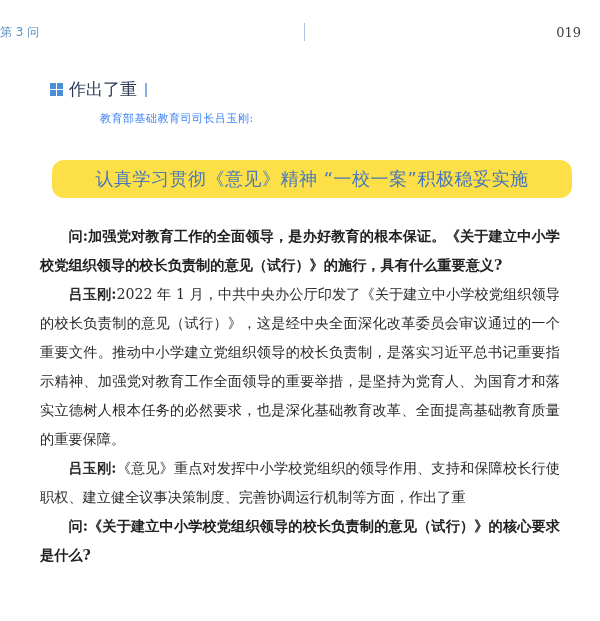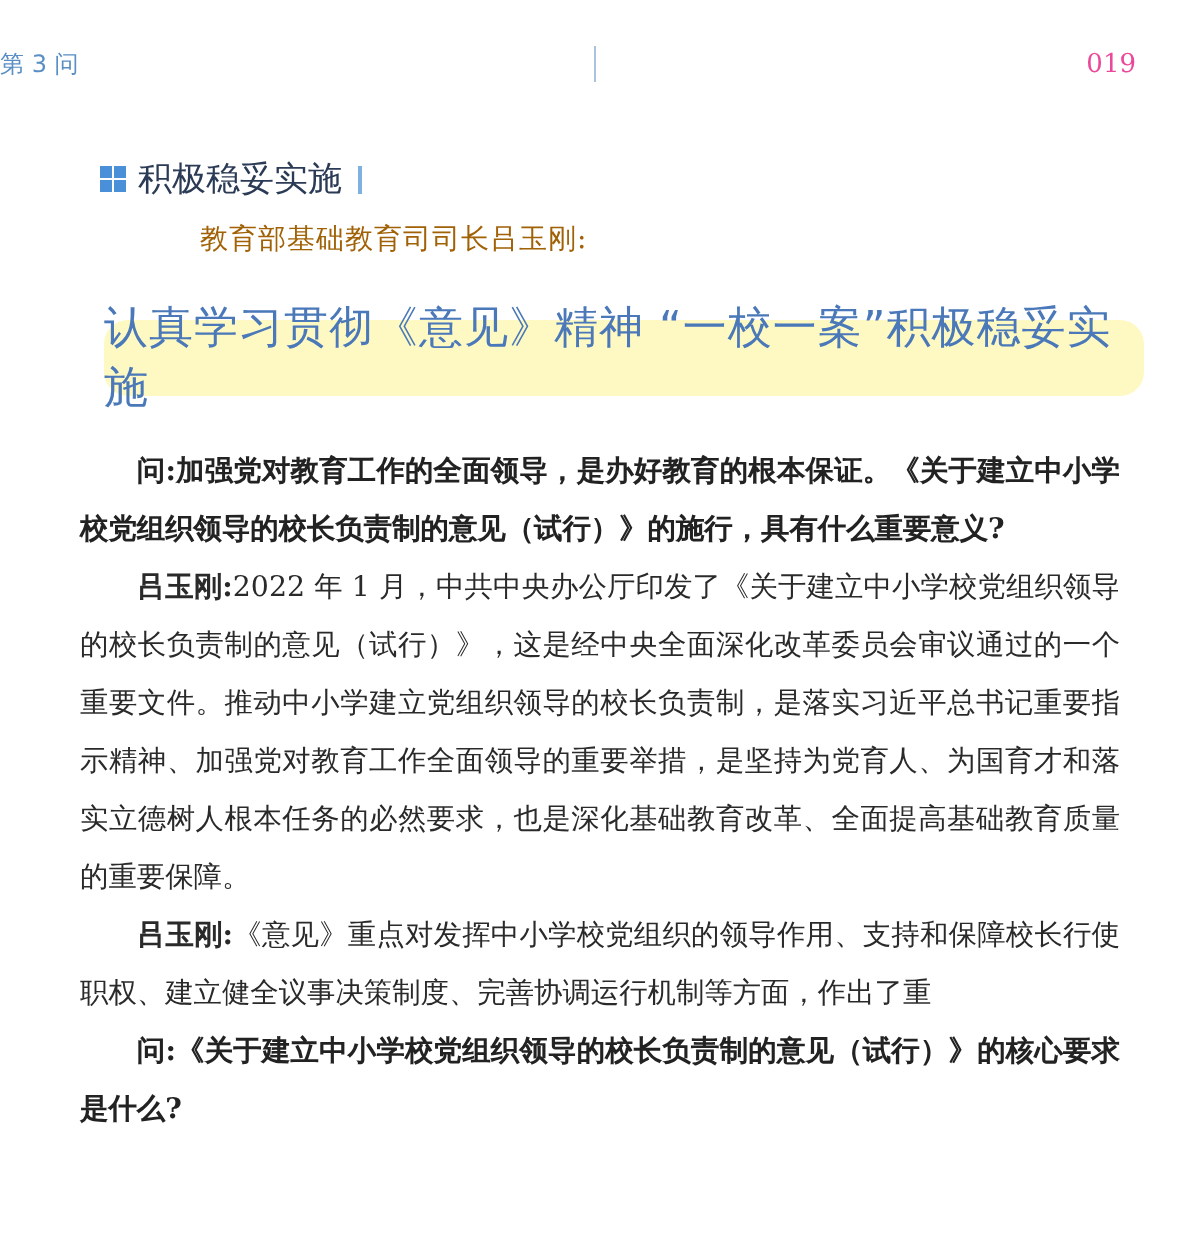--- a/index.html
+++ b/index.html
@@ -34,22 +34,22 @@
     }
     .running-header .divider {
       width: 1px;
       height: 18px;
       background: #a9c3df;
       margin: 0 13px 0 14px;
     }
     .running-header .page-num {
       font-family: "DejaVu Serif", "Liberation Serif", serif;
       font-size: 13px;
-      color: #ec4899;
-      margin-right: 32px;
+      color: #404040;
+      margin-right: 19px;
     }
     .section-head {
       position: absolute;
       top: 78px;
       left: 50px;
       display: flex;
       align-items: center;
       font-family: "DejaVu Sans", "Liberation Sans", sans-serif;
       font-size: 17px;
       color: #2b3a55;
@@ -70,37 +70,37 @@
     .section-head .bar {
       width: 2px;
       height: 14px;
       background: #7fb0e0;
       margin-left: 8px;
     }
     .attribution {
       position: absolute;
       top: 111px;
       left: 100px;
-      font-size: 14px;
+      font-size: 11px;
       letter-spacing: 0.5px;
-      color: #a16207;
+      color: #3b82f6;
     }
     .banner {
       position: absolute;
       top: 160px;
       left: 52px;
       width: 520px;
       height: 38px;
-      background: #fef9c3;
+      background: #fde047;
       border-radius: 12px;
       display: flex;
       align-items: center;
       justify-content: center;
       font-family: "DejaVu Sans", "Liberation Sans", sans-serif;
-      font-size: 22px;
+      font-size: 18px;
       color: #4a78b8;
       letter-spacing: 0.5px;
     }
     .body-text {
       position: absolute;
       left: 40px;
       width: 520px;
       top: 222px;
       font-size: 14.2px;
       line-height: 29px;
@@ -127,21 +127,21 @@
   <span class="page-num">019</span>
 </div>
 
 <div class="section-head">
   <span class="grid-icon">
     <span></span>
       <span></span>
       <span></span>
       <span></span>
   </span>
-  <span>积极稳妥实施</span>
+  <span>作出了重</span>
   <span class="bar"></span>
 </div>
 
 <div class="attribution">教育部基础教育司司长吕玉刚:</div>
 
 <div class="banner">
   <span>认真学习贯彻《意见》精神 “一校一案”积极稳妥实施</span>
 </div>
 
 <div class="body-text">

